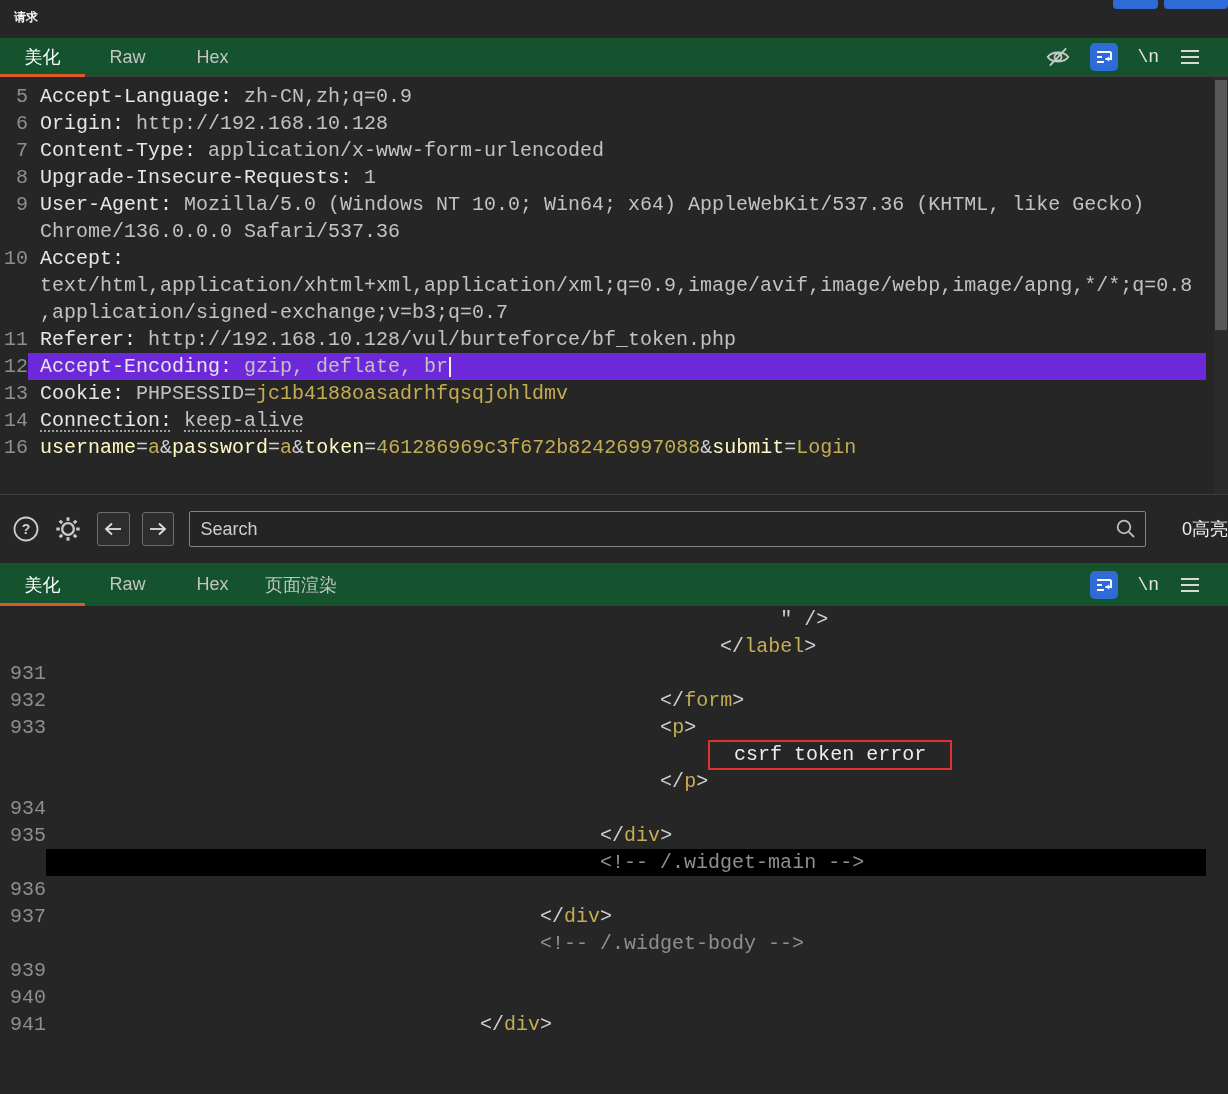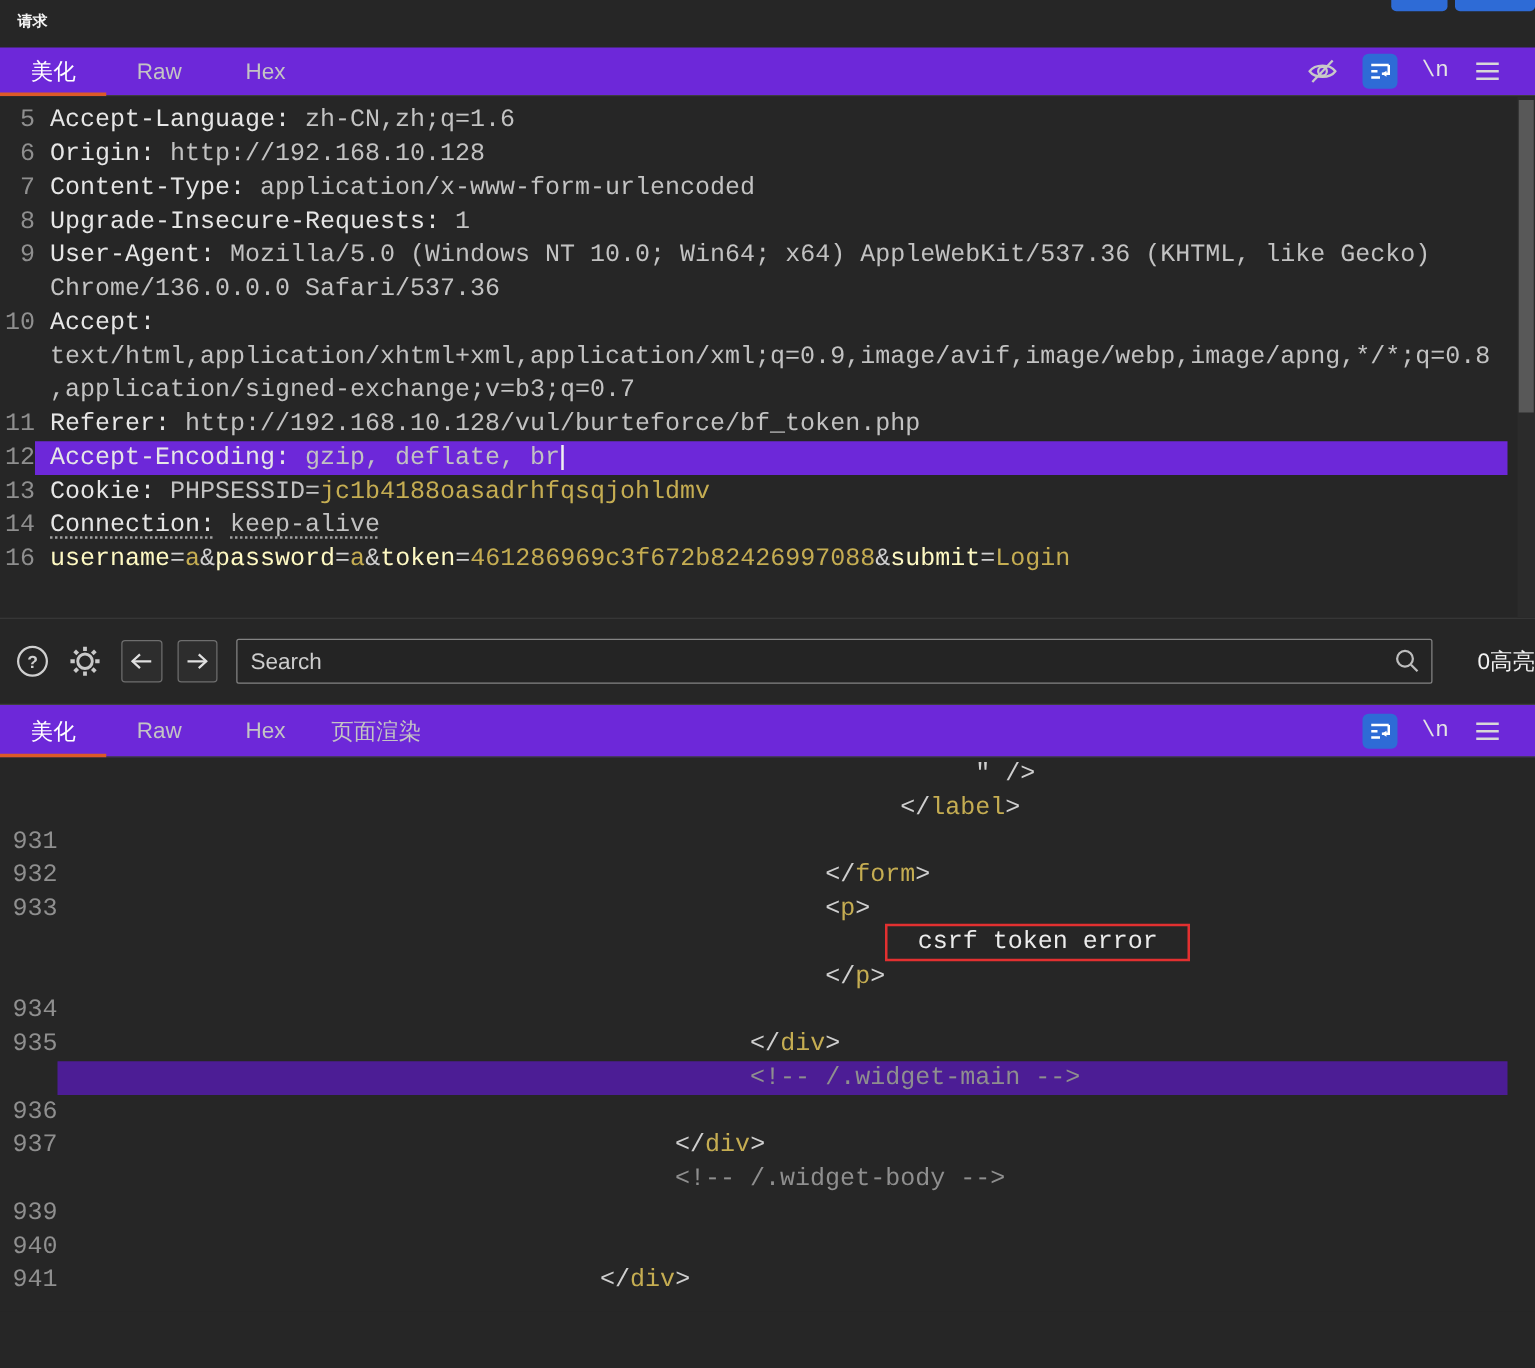--- a/index.html
+++ b/index.html
@@ -2,40 +2,40 @@
 <html style="--accent: #dc5a28; --icon-blue: #2e6bd6; --error-red: #e23030; --pval: #c5ad52;"><head>
 <meta charset="utf-8">
 <style>
 html,body{margin:0;padding:0}
 body{width:1228px;height:1094px;background:#262626;font-family:"Liberation Sans",sans-serif;overflow:hidden;position:relative;color:#e0e0e0}
 .clip-btn{position:absolute;top:0;height:9px;background:var(--icon-blue);border-radius:0 0 4px 4px}
 #clip1{left:1113px;width:45px}
 #clip2{left:1164px;width:64px}
 .panel-title{padding:9px 0 0 14px;font-size:12px;font-weight:bold;color:#f5f5f5;height:29px}
 .resp-title{padding-top:13px;height:32px}
-.tab-row{display:flex;align-items:stretch;height:38px;border-bottom:1px solid #3d3d3d;position:relative;background:#6d28d9}
+.tab-row{display:flex;align-items:stretch;height:38px;border-bottom:1px solid #3d3d3d;position:relative;background:#14532d}
 .resp-tabrow{height:41px}
 .tabs{display:flex}
 .tab{min-width:85px;padding:0 10px;box-sizing:border-box;display:flex;align-items:center;justify-content:center;font-size:18px;color:#c4c4c4;position:relative;cursor:default}
 .tab.active{color:#ffffff}
 .tab.active::after{content:"";position:absolute;left:0;right:0;bottom:-1px;height:3px;background:var(--accent)}
 .tabbar-icons{margin-left:auto;display:flex;align-items:center;gap:19px;padding-right:26px}
 .tb-icon{display:flex;align-items:center;justify-content:center}
 .nl-label{font-family:"Liberation Mono",monospace;font-size:18px;color:#e4e4e4}
 .icon-active{width:28px;height:28px;background:var(--icon-blue);border-radius:5px;display:flex;align-items:center;justify-content:center}
 .editor{position:relative;overflow:hidden;background:#262626}
 #req-editor{height:417px;padding-top:6px;box-sizing:border-box}
 #resp-editor{height:443px}
 .ed-row{display:flex;height:27px;line-height:27px;font-family:"Liberation Mono",monospace;font-size:20px}
 .ed-num{width:28px;flex:none;text-align:right;color:#8f8f8f}
 #resp-editor .ed-num{width:46px}
 .ed-content{flex:1;white-space:pre;margin-right:22px;padding-left:12px}
 #resp-editor .ed-content{padding-left:14px}
 .ed-row.hl .ed-content{background:#6d28d9}
-#resp-editor .ed-row.hl .ed-content{background:#4c1d95}
+#resp-editor .ed-row.hl .ed-content{background:#000000}
 .seg-hname{color:#e6e6e6}
 .seg-hval{color:#c2c2c2}
 .seg-pname{color:#fef9c3}
 .seg-pval{color:var(--pval)}
 .seg-punct{color:#cfcfcf}
 .seg-tag{color:var(--pval)}
 .seg-comment{color:#8f8f8f}
 .u{text-decoration:underline dotted #a0a0a0;text-underline-offset:4px}
 .seg-cursor{display:inline-block;width:2px;height:20px;background:#f0f0f0;vertical-align:middle;margin-left:1px}
 .seg-errbox{display:inline-block;vertical-align:middle;border:2px solid var(--error-red);color:#ececec;padding:0 24px;margin:-8px 0;line-height:26px}
@@ -92,21 +92,21 @@
         </svg>
       </span>
     </div>
   </div>
   <div class="editor" id="req-editor">
     <div class="scroll-track">
       <div class="scroll-thumb"></div>
     </div>
   <div class="ed-row">
         <span class="ed-num">5</span>
-        <span class="ed-content"><span class="seg-hname">Accept-Language:</span><span class="seg-hval"> zh-CN,zh;q=1.6</span></span>
+        <span class="ed-content"><span class="seg-hname">Accept-Language:</span><span class="seg-hval"> zh-CN,zh;q=0.9</span></span>
       </div>
       <div class="ed-row">
         <span class="ed-num">6</span>
         <span class="ed-content"><span class="seg-hname">Origin:</span><span class="seg-hval"> http://192.168.10.128</span></span>
       </div>
       <div class="ed-row">
         <span class="ed-num">7</span>
         <span class="ed-content"><span class="seg-hname">Content-Type:</span><span class="seg-hval"> application/x-www-form-urlencoded</span></span>
       </div>
       <div class="ed-row">

